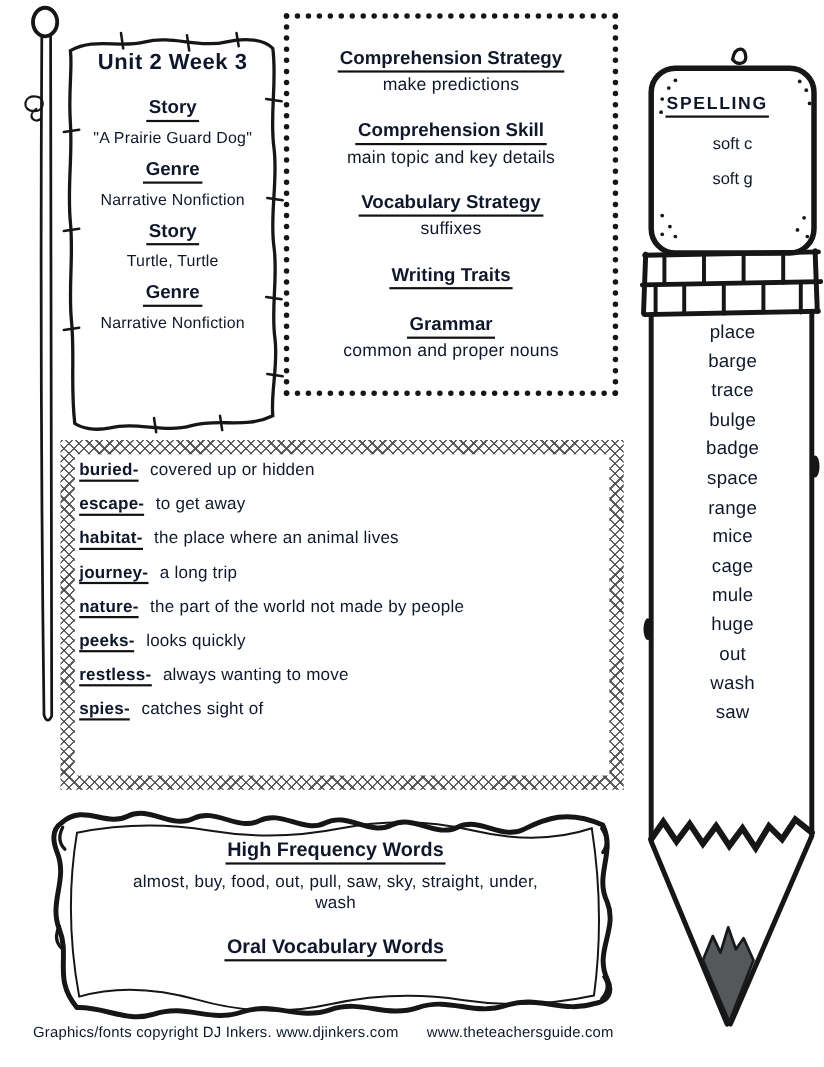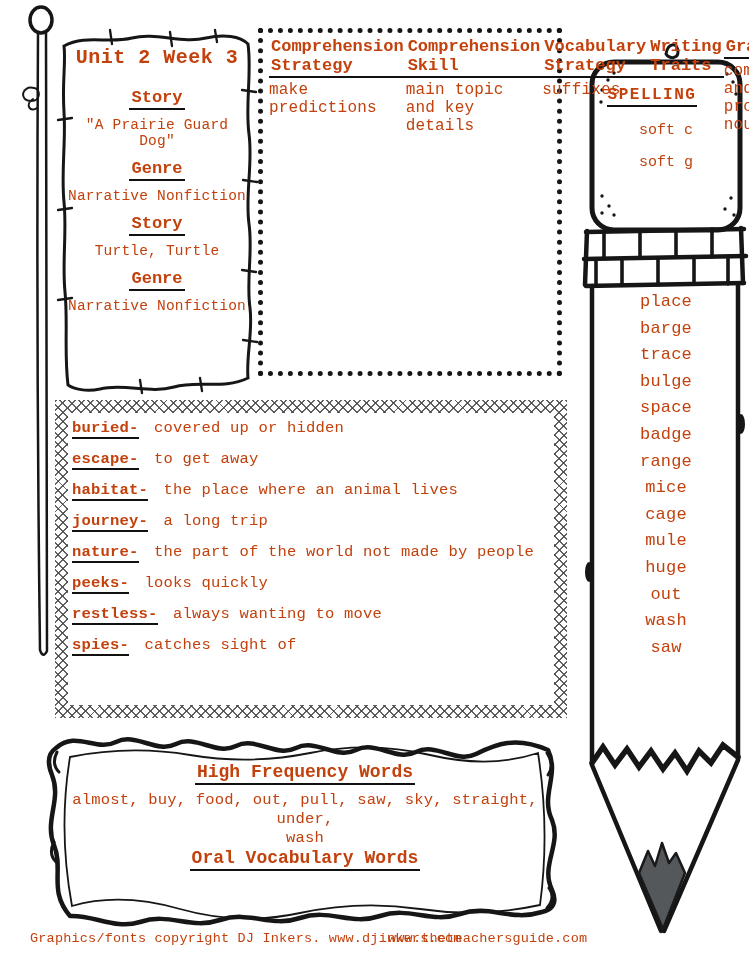--- a/index.html
+++ b/index.html
@@ -1,30 +1,30 @@
 <!DOCTYPE html>
 <html><head>
 <meta charset="utf-8">
 <style>
   html,body{margin:0;padding:0;background:#fff;}
   .page{position:relative;width:749px;height:970px;background:#fff;overflow:hidden;
-        font-family:Liberation Mono, monospace;color:#c2410c;}
+        font-family:Liberation Sans, sans-serif;color:#0f172a;}
   svg.art{position:absolute;left:0;top:0;width:749px;height:970px;pointer-events:none;}
 
   
   .banner-text{position:absolute;left:66px;top:40px;width:182px;text-align:center;z-index:2;}
   .banner-title{font-size:20px;font-weight:700;letter-spacing:.5px;margin:6px 0 12px;}
   .bsec-head{display:inline-block;font-size:17px;font-weight:700;border-bottom:2.5px solid #111;
              padding:0 2px 1px;margin:7px 0 7px;}
   .bsec-text{font-size:14.5px;margin-bottom:3px;letter-spacing:.2px;}
 
   
-  .focus-box{position:absolute;left:258px;top:28px;width:304px;height:348px;box-sizing:border-box;
-             border:5px dotted #161616;display:flex;flex-direction:row;justify-content:space-evenly;
-             text-align:left;padding:4px 6px;z-index:2;}
+  .focus-box{position:absolute;left:258px;top:12px;width:304px;height:348px;box-sizing:border-box;
+             border:5px dotted #161616;display:flex;flex-direction:column;justify-content:space-evenly;
+             text-align:center;padding:4px 6px;z-index:2;}
   .uhead{display:inline-block;font-weight:700;font-size:17px;border-bottom:2.5px solid #111;
          padding:0 2px 1px;}
   .ftext{font-size:16px;margin-top:3px;letter-spacing:.2px;}
 
   
   .spelling-top{position:absolute;left:596px;top:86px;width:112px;text-align:center;z-index:2;}
   .spelling-head{display:inline-block;font-size:16px;font-weight:700;letter-spacing:1.5px;
                  border-bottom:2.5px solid #111;padding:0 1px 1px;}
   .sp-pattern{font-size:15px;margin-top:15px;margin-left:28px;}
   .spelling-words{position:absolute;left:596px;top:289px;width:140px;text-align:center;z-index:2;}
@@ -39,21 +39,21 @@
   .vocab-title-row{text-align:center;margin-bottom:9px;}
   .ventry{font-size:15.5px;margin-bottom:13px;letter-spacing:.2px;}
   .vword{font-weight:700;border-bottom:2px solid #111;padding-bottom:0px;}
   .vdef{margin-left:6px;}
 
   
   .hfw-text{position:absolute;left:72px;top:762px;width:466px;text-align:center;z-index:2;}
   .hfw-head{display:inline-block;font-size:18px;font-weight:700;border-bottom:2.5px solid #111;
             padding:0 2px 1px;margin-bottom:6px;text-align:right;}
   .hfw-line{font-size:15.5px;line-height:19px;letter-spacing:.2px;}
-  .hfw-gap{margin-top:0;}
+  .hfw-gap{margin-top:20px;}
 
   
   .footer-left{position:absolute;left:30px;top:931px;font-size:13.5px;letter-spacing:.2px;z-index:2;}
   .footer-right{position:absolute;left:388px;top:931px;font-size:13.5px;letter-spacing:.2px;z-index:2;}
 </style>
 </head>
 <body>
 
 <div class="page">
 
@@ -195,22 +195,22 @@
     <span class="spelling-head">SPELLING</span>
     <div class="sp-pattern">soft c</div>
     <div class="sp-pattern">soft g</div>
   </div>
 
   <div class="spelling-words">
     <div class="sp-word">place</div>
     <div class="sp-word">barge</div>
     <div class="sp-word">trace</div>
     <div class="sp-word">bulge</div>
+    <div class="sp-word">badge</div>
     <div class="sp-word">space</div>
-    <div class="sp-word">badge</div>
     <div class="sp-word">range</div>
     <div class="sp-word">mice</div>
     <div class="sp-word">cage</div>
     <div class="sp-word">mule</div>
     <div class="sp-word">huge</div>
     <div class="sp-word">out</div>
     <div class="sp-word">wash</div>
     <div class="sp-word">saw</div>
   </div>
 

